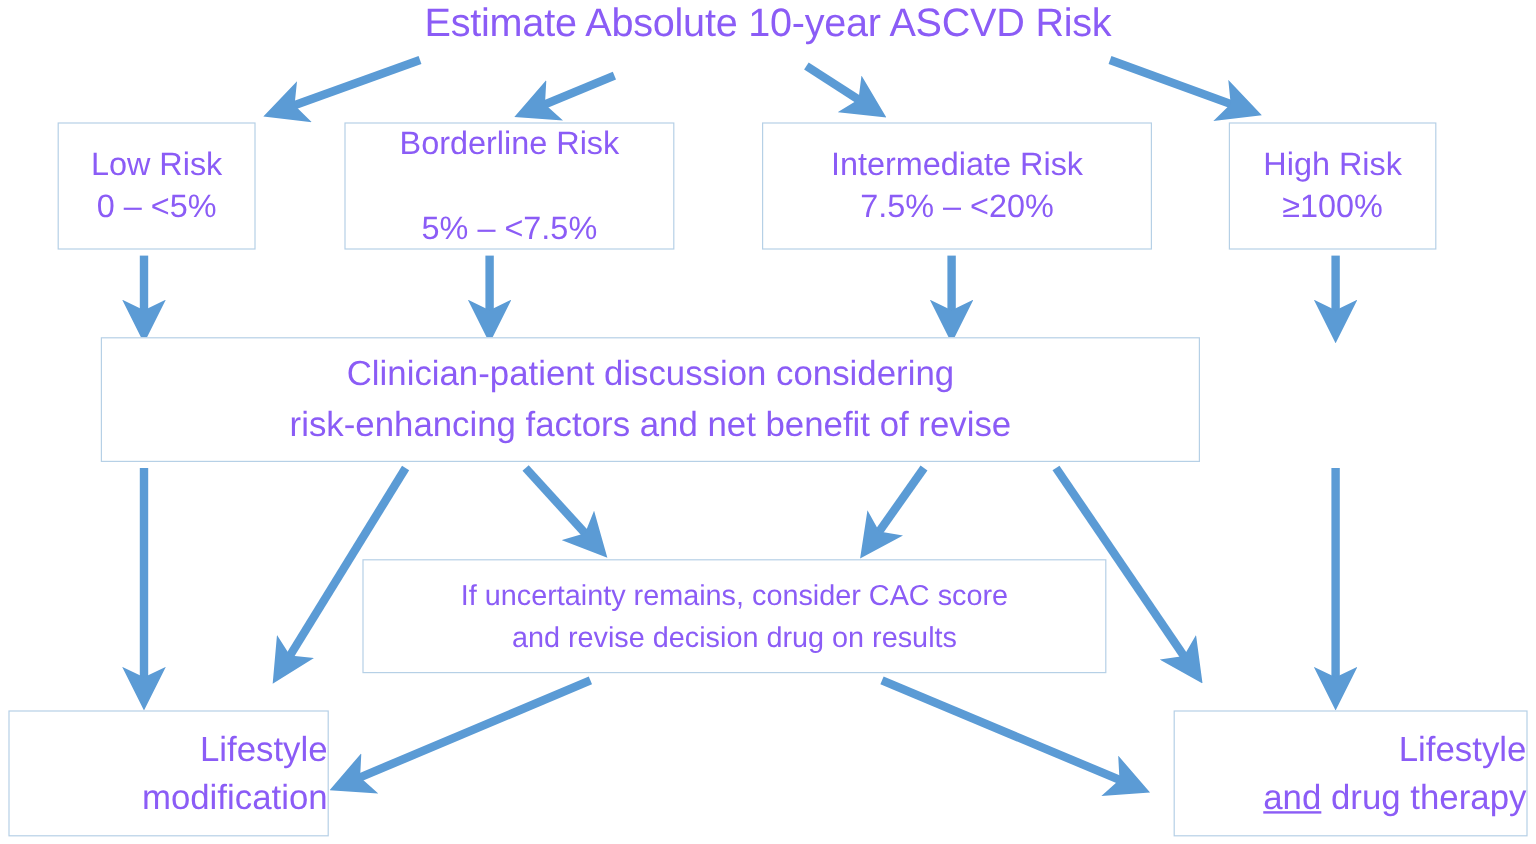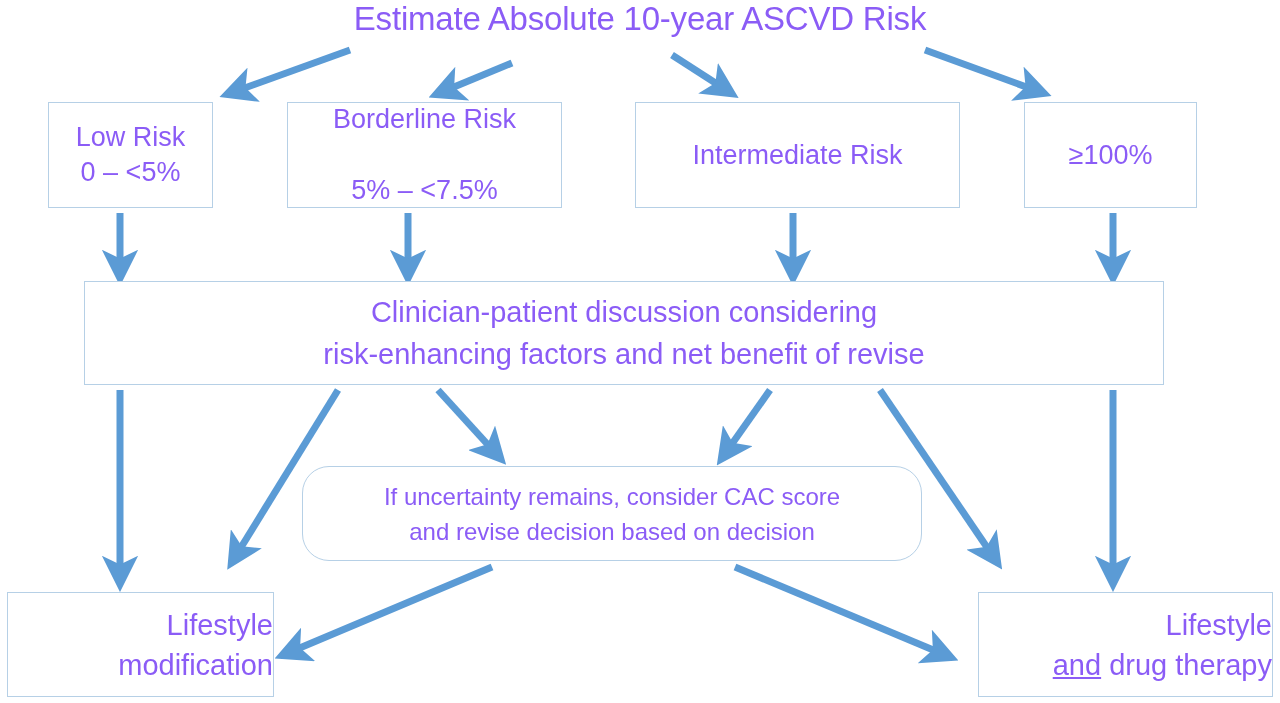--- a/index.html
+++ b/index.html
@@ -47,21 +47,21 @@
     justify-content: center;
     text-align: center;
     z-index: 2;
   }
   .node .ln {
     display: block;
     white-space: nowrap;
   }
   .risk-box { font-size: 27px; line-height: 35px; }
   .discuss-box { font-size: 29px; line-height: 42px; }
-  .cac-box { font-size: 24px; line-height: 35px; border-radius: 27px; }
+  .cac-box { font-size: 24px; line-height: 35px; }
   .outcome-box { font-size: 29px; line-height: 40px; align-items: flex-end; }
   .u { text-decoration: underline; }
 </style>
 </head>
 <body>
 
 <div id="canvas" style="background: rgb(255, 255, 255); color: #8b5cf6;">
 
   <svg id="arrow-layer" viewBox="0 0 1280 703" width="1280" height="703">
     <defs>
@@ -100,34 +100,36 @@
     <span class="ln">0 – &lt;5%</span>
   </div>
 
   <div class="node risk-box" style="left: 287px; top: 102px; width: 275px; height: 106px; border-color: rgb(182, 208, 230); gap: 36px;">
     <span class="ln">Borderline Risk</span>
     <span class="ln">5% – &lt;7.5%</span>
   </div>
 
   <div class="node risk-box" style="left: 635px; top: 102px; width: 325px; height: 106px; border-color: rgb(182, 208, 230); align-items: center;">
     <span class="ln">Intermediate Risk</span>
+    <span class="ln">7.5% – &lt;20%</span>
   </div>
 
   <div class="node risk-box" style="left: 1024px; top: 102px; width: 173px; height: 106px; border-color: rgb(182, 208, 230);">
+    <span class="ln">High Risk</span>
     <span class="ln">≥100%</span>
   </div>
 
-  <div class="node discuss-box" style="left: 84px; top: 281px; width: 1080px; height: 104px; border-color: rgb(182, 208, 230);">
+  <div class="node discuss-box" style="left: 84px; top: 281px; width: 916px; height: 104px; border-color: rgb(182, 208, 230);">
     <span class="ln">Clinician-patient discussion considering</span>
     <span class="ln">risk-enhancing factors and net benefit of revise</span>
   </div>
 
   <div class="node cac-box" style="left: 302px; top: 466px; width: 620px; height: 95px; border-color: rgb(182, 208, 230);">
     <span class="ln">If uncertainty remains, consider CAC score</span>
-    <span class="ln">and revise decision based on decision</span>
+    <span class="ln">and revise decision drug on results</span>
   </div>
 
   <div class="node outcome-box" style="left: 7px; top: 592px; width: 267px; height: 105px; border-color: rgb(182, 208, 230);">
     <span class="ln">Lifestyle</span>
     <span class="ln">modification</span>
   </div>
 
   <div class="node outcome-box" style="left: 978px; top: 592px; width: 295px; height: 105px; border-color: rgb(182, 208, 230);">
     <span class="ln">Lifestyle</span>
     <span class="ln"><span class="u">and</span><span> drug therapy</span></span>

